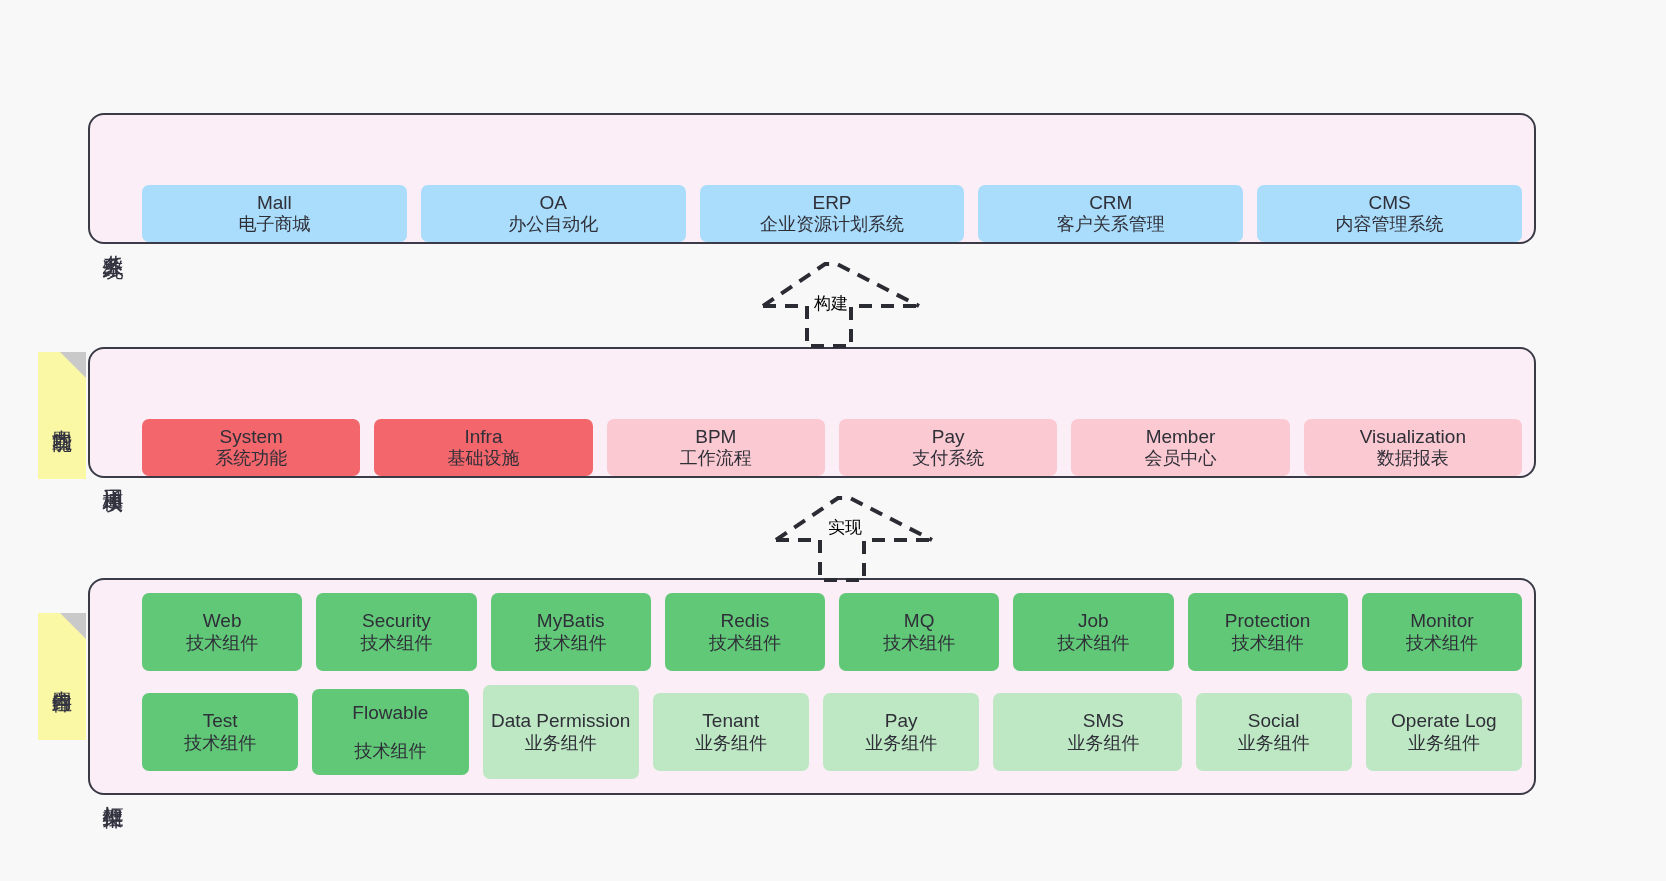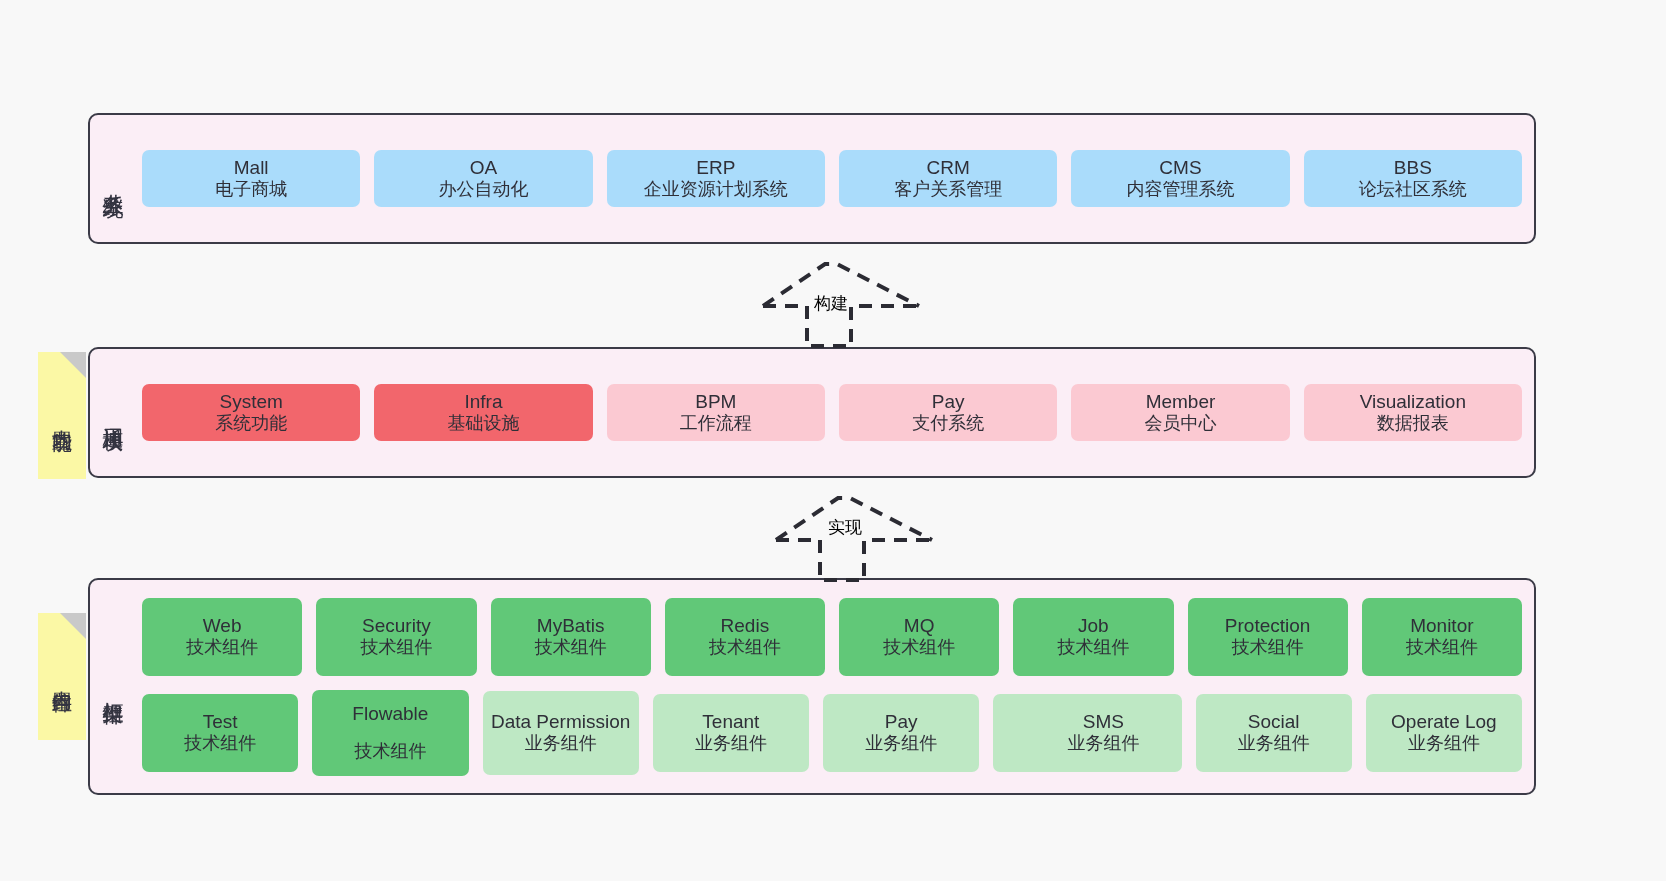--- a/index.html
+++ b/index.html
@@ -15,23 +15,23 @@
     background: #f8f8f8;
     overflow: hidden;
   }
 
   
   .layer {
     position: absolute;
     box-sizing: border-box;
     background: #fbeef6;
     border: 2px solid #3b3b47;
-    border-radius: 10px;
-    display: flex;
-    align-items: center;
+    border-radius: 16px;
+    display: flex;
+    align-items: flex-end;
   }
   .layer-title {
     flex: 0 0 auto;
     width: 46px;
     display: flex;
     align-items: center;
     justify-content: center;
     font-size: 21px;
     color: #333340;
     letter-spacing: 1px;
@@ -152,24 +152,20 @@
         <span class="s">企业资源计划系统</span>
       </div>
       <div class="card h-blue">
         <span class="t">CRM</span>
         <span class="s">客户关系管理</span>
       </div>
       <div class="card h-blue">
         <span class="t">CMS</span>
         <span class="s">内容管理系统</span>
       </div>
-      <div class="card h-blue">
-        <span class="t">BBS</span>
-        <span class="s">论坛社区系统</span>
-      </div>
     </div>
   </div>
 
   <svg class="conn" style="left:755px; top:258px; width:172px; height:92px;" viewBox="0 0 172 92">
     <path d="M 8 48 L 70 6 L 82 6 L 164 48" fill="none" stroke="#2b2b33" stroke-width="4" stroke-dasharray="13 9" stroke-linecap="butt"></path>
     <path d="M 8 48 L 52 48 L 52 88 L 96 88 L 96 48 L 164 48" fill="none" stroke="#2b2b33" stroke-width="4" stroke-dasharray="13 9" stroke-linecap="butt"></path>
   </svg>
   <div class="conn-label" style="left:814px; top:292px;">构建</div>
 
   <div class="note" style="left:38px; top:352px; width:48px; height:127px;">
@@ -255,21 +251,21 @@
 
       <div class="row">
         <div class="card h-green" style="height:78px;">
           <span class="t">Test</span>
           <span class="s">技术组件</span>
         </div>
         <div class="card h-green" style="height:86px;gap:16px;">
           <span class="t">Flowable</span>
           <span class="s">技术组件</span>
         </div>
-        <div class="card h-lgreen" style="height:84px;">
+        <div class="card h-lgreen" style="height:94px;">
           <span class="t">Data Permission</span>
           <span class="s">业务组件</span>
         </div>
         <div class="card h-lgreen" style="height:78px;">
           <span class="t">Tenant</span>
           <span class="s">业务组件</span>
         </div>
         <div class="card h-lgreen" style="height:78px;">
           <span class="t">Pay</span>
           <span class="s">业务组件</span>

